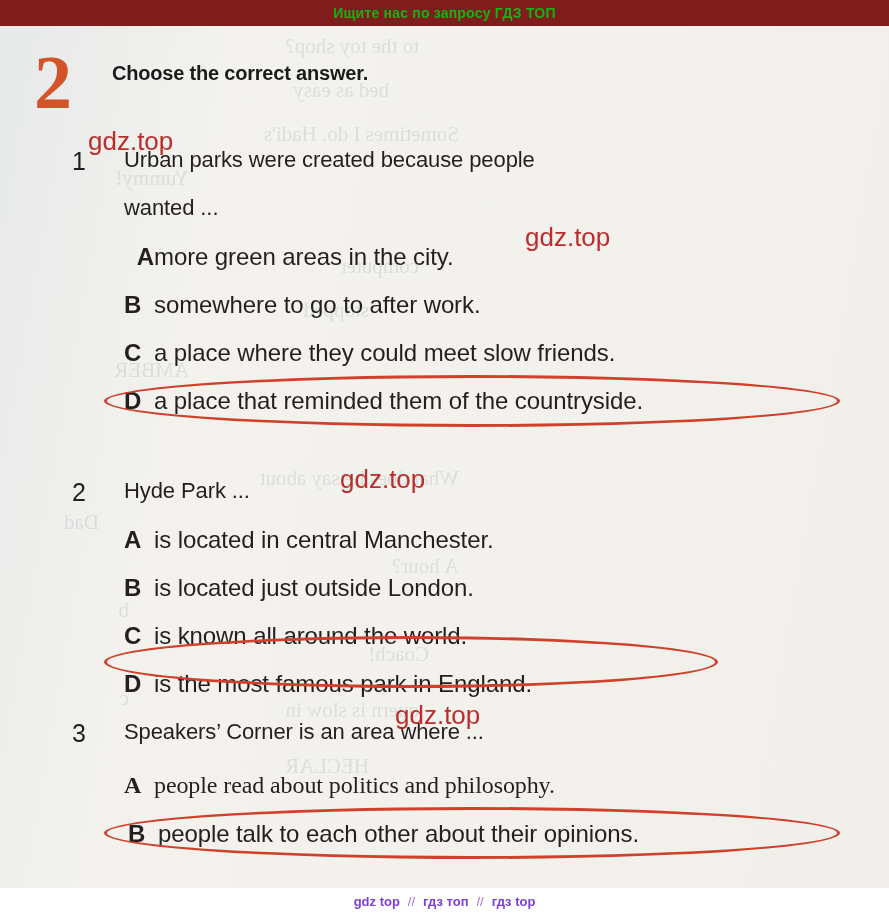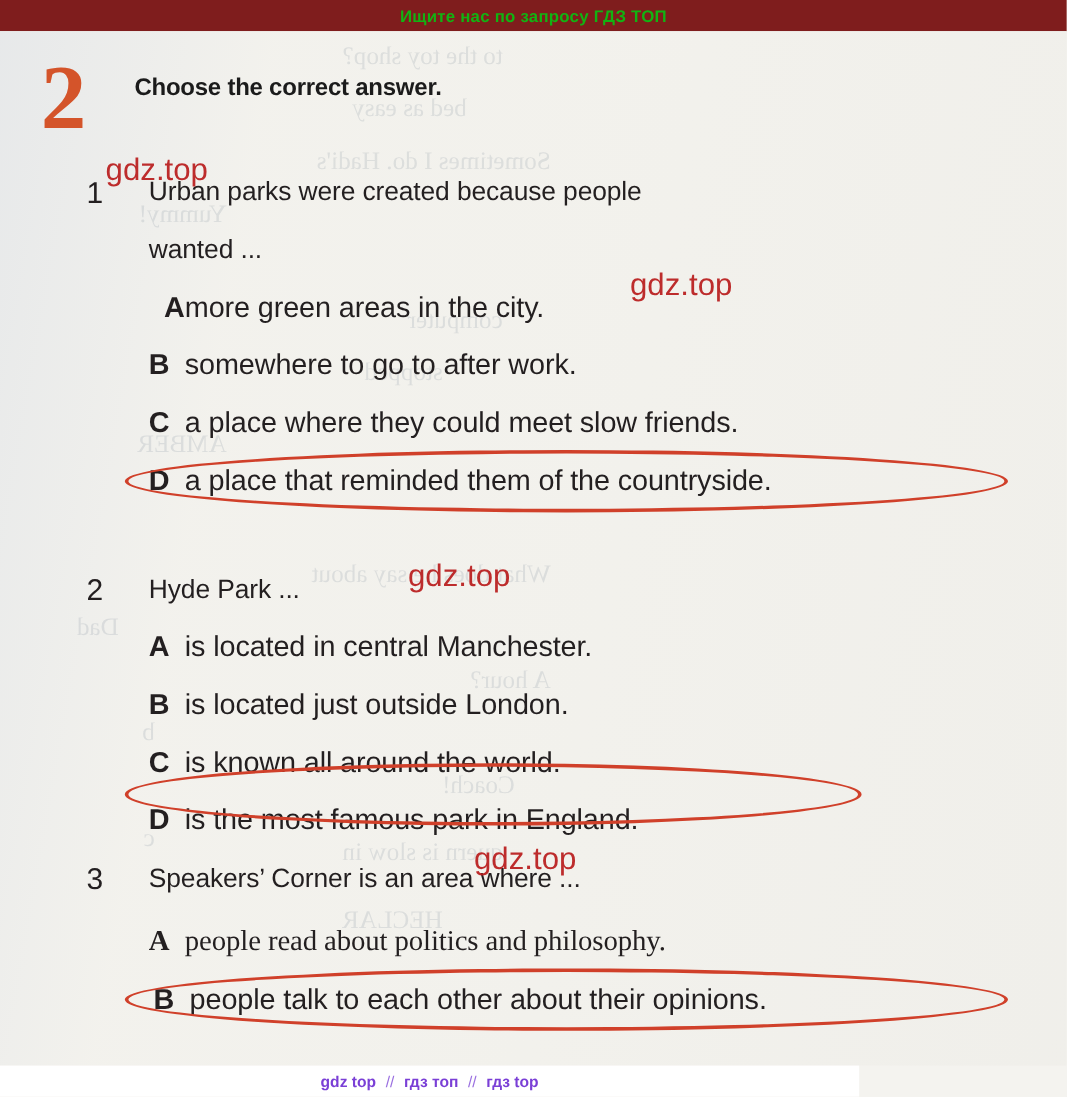--- a/index.html
+++ b/index.html
@@ -130,21 +130,21 @@
     color: #b91c1c;
     font-family: "Liberation Sans", sans-serif;
     opacity: 0.92;
   }
 
   
   .footer {
     position: absolute;
     bottom: 0;
     left: 0;
-    width: 716px;
+    width: 889px;
     height: 26px;
     background: #ffffff;
     display: flex;
     align-items: center;
     justify-content: center;
     gap: 8px;
     font-size: 13px;
     color: #7a3fd6;
     font-weight: bold;
   }

